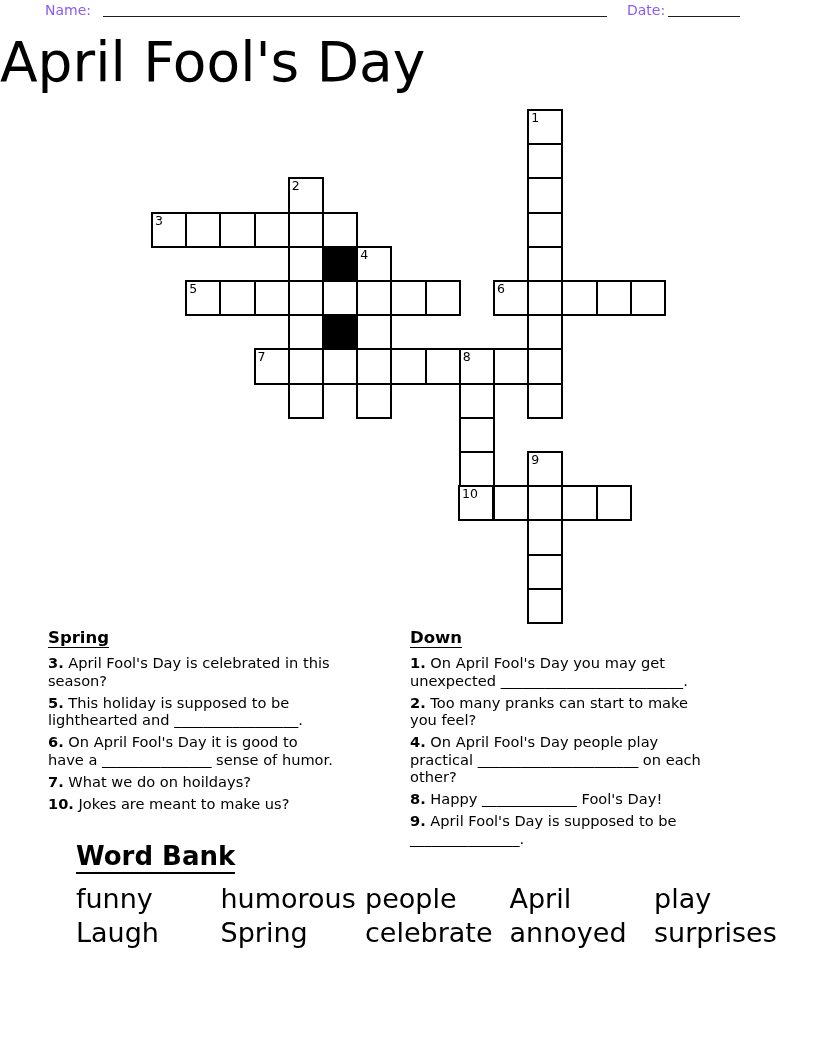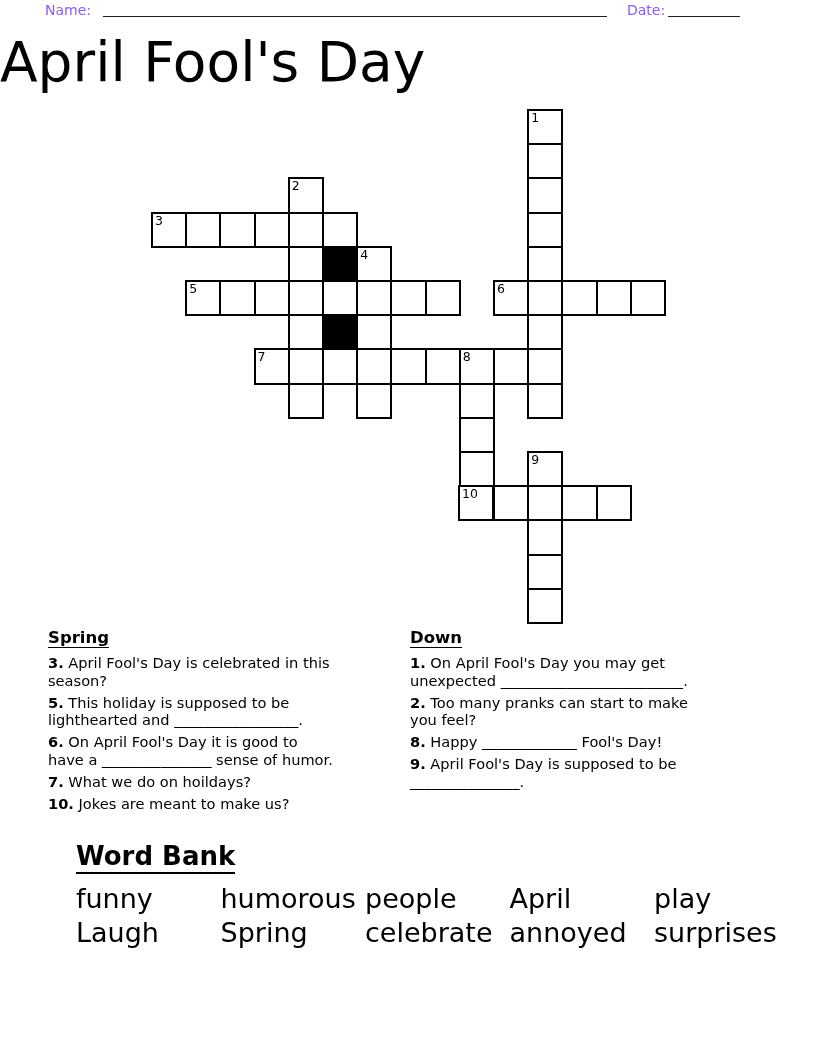--- a/index.html
+++ b/index.html
@@ -157,20 +157,23 @@
       </div>
   </section>
 
   <section class="clues down">
     <h2>Down</h2>
     <div class="list" id="down-list">
         <p><b>1.</b> On April Fool's Day you may get
 unexpected _________________________.</p>
         <p><b>2.</b> Too many pranks can start to make
 you feel?</p>
+        <p><b>4.</b> On April Fool's Day people play
+practical ______________________ on each
+other?</p>
         <p><b>8.</b> Happy _____________ Fool's Day!</p>
         <p><b>9.</b> April Fool's Day is supposed to be
 _______________.</p>
       </div>
   </section>
 
   <section class="wordbank">
     <h2>Word Bank</h2>
     <div class="wb-rows" id="wb-rows">
         <div class="wb-row">

